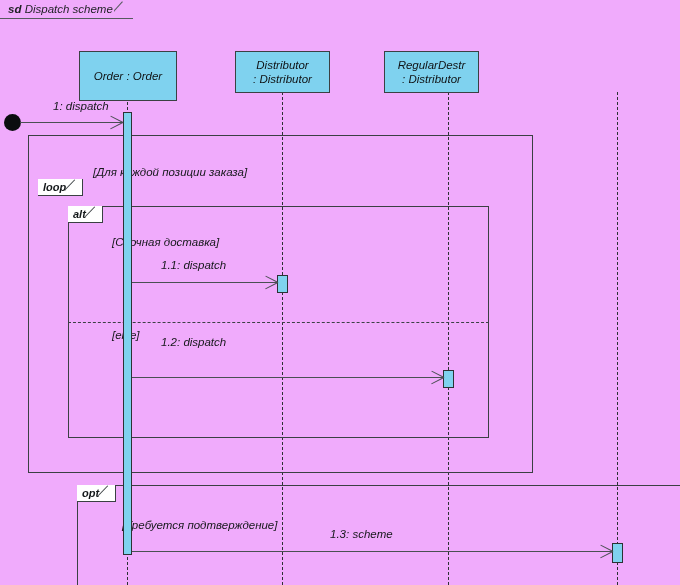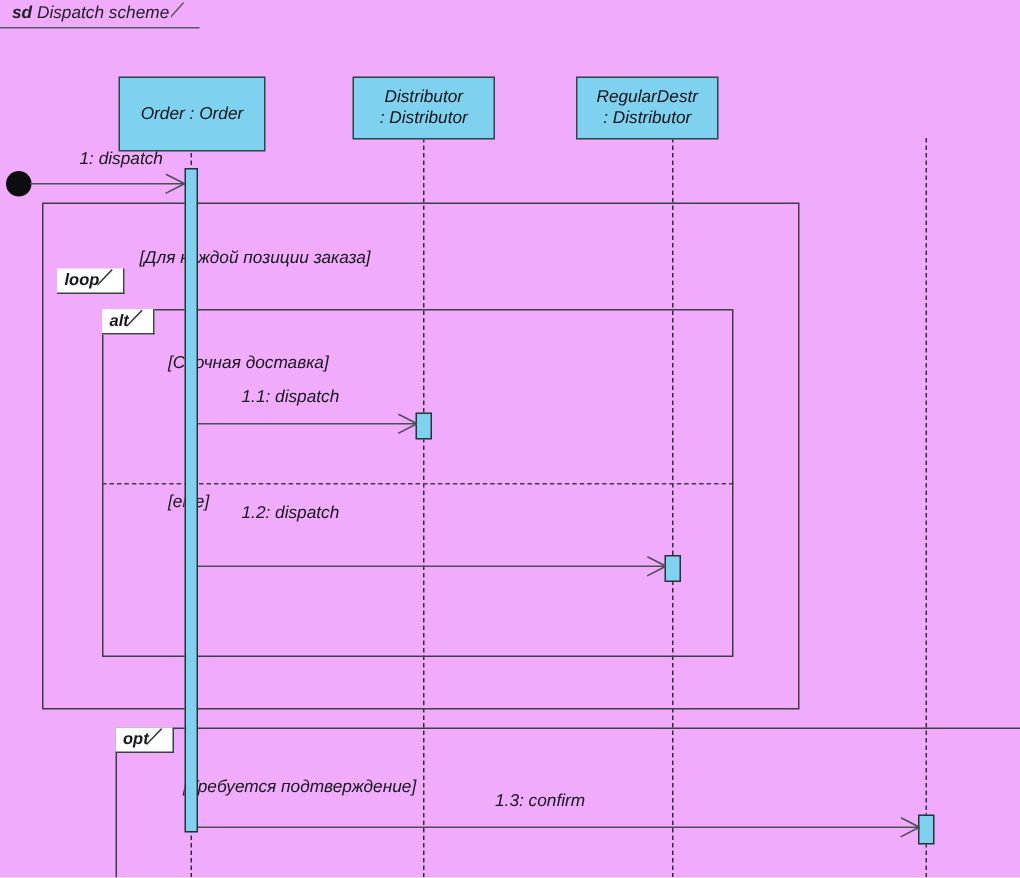--- a/index.html
+++ b/index.html
@@ -262,15 +262,15 @@
   <div class="msg-line" style="left:132px; top:282px; width:146px;"></div>
   <div class="arrowhead" style="left:264px; top:275px;"></div>
   <div class="msg-label" style="left:161px; top:259px;">1.1: dispatch</div>
 
   <div class="msg-line" style="left:132px; top:377px; width:312px;"></div>
   <div class="arrowhead" style="left:430px; top:370px;"></div>
   <div class="msg-label" style="left:161px; top:336px;">1.2: dispatch</div>
 
   <div class="msg-line" style="left:132px; top:551px; width:481px;"></div>
   <div class="arrowhead" style="left:599px; top:544px;"></div>
-  <div class="msg-label" style="left:330px; top:528px;">1.3: confirm</div>
+  <div class="msg-label" style="left:330px; top:528px;">1.3: scheme</div>
 
 </div>
 
 </body></html>

